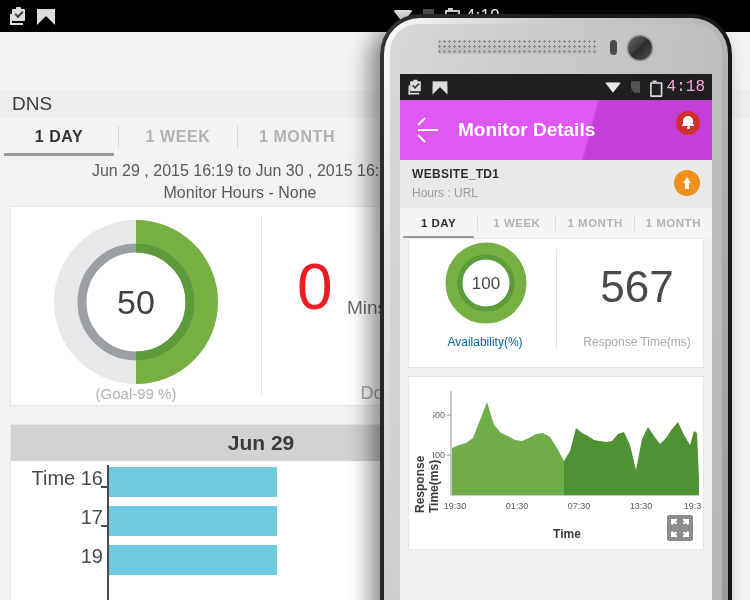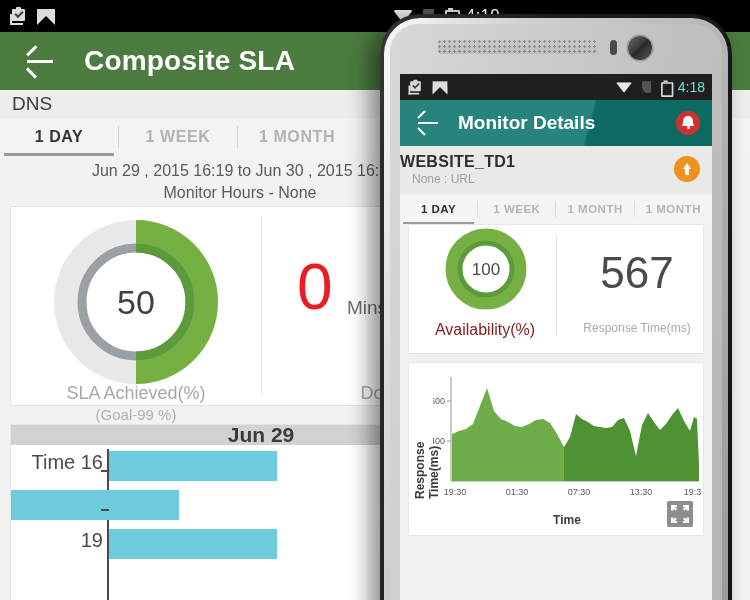--- a/index.html
+++ b/index.html
@@ -89,21 +89,21 @@
   .donut-l2{font-size:15px;color:#b0b0b0;margin-top:2px;}
   .t-downtime{position:absolute;left:250px;top:0;width:250px;height:198px;}
   .dt-val{position:absolute;left:36px;top:48px;font-size:64px;color:#ec1c24;line-height:1;font-weight:300;}
   .dt-unit{position:absolute;left:86px;top:90px;font-size:19px;color:#6d6d6d;}
   .dt-lab{position:absolute;left:0;top:176px;width:250px;text-align:center;font-size:18px;color:#a8a8a8;}
 
   .t-card2{
     position:absolute;left:10px;top:424px;width:500px;height:200px;
     background:#fff;border:1px solid #e4e4e4;
   }
-  .bar-head{height:20px;background:#d2d2d2;display:flex;align-items:center;justify-content:center;
+  .bar-head{height:36px;background:#d2d2d2;display:flex;align-items:center;justify-content:center;
             font-size:21px;font-weight:bold;color:#3b3b3b;}
   .bar-area{position:relative;padding-top:6px;}
   .bar-axis{position:absolute;left:96px;top:4px;width:2px;height:170px;background:#4a4a4a;}
   .bar-row{height:39px;display:flex;position:relative;}
   .bar-lab{width:92px;text-align:right;font-size:20px;color:#4a4a4a;padding-right:6px;}
   .bar-tick{position:absolute;left:90px;top:50%;width:8px;height:2px;background:#4a4a4a;transform:translateY(-50%);}
   .bar-fill{height:30px;background:#6ecbdd;}
   .bar-pct{position:absolute;left:370px;font-size:20px;color:#8f8f8f;}
 
   
@@ -137,58 +137,58 @@
           background:linear-gradient(135deg,#6a6a6a 0%,#3a3a3a 45%,#2a2a2a 50%,#555 100%);
           box-shadow:0 0 0 1.5px #9a9a9a;}
   .ph-screen{
     position:absolute;left:20px;top:60px;width:312px;height:540px;overflow:hidden;
     background:#f0f0ee;
   }
 
   .p-statusbar{height:26px;background:#1f1f1f;position:relative;color:#ddd;}
   .p-sb-left{position:absolute;left:7px;top:0;height:26px;display:flex;align-items:center;gap:7px;}
   .p-sb-right{position:absolute;right:7px;top:0;height:26px;display:flex;align-items:center;gap:6px;}
-  .p-time{font-size:14px;color:#5eead4;}
+  .p-time{font-size:16px;color:#f9a8d4;font-family:Liberation Mono, monospace;}
   .ic-sm{transform:scale(.82);transform-origin:center;}
 
-  .p-appbar{height:46px;background:#0f766e;position:relative;display:flex;align-items:center;text-align:right;}
+  .p-appbar{height:60px;background:#d946ef;position:relative;display:flex;align-items:center;text-align:right;}
   .p-appbar:before{content:"";position:absolute;inset:0;background:linear-gradient(105deg,rgba(255,255,255,.10) 0%,rgba(255,255,255,.10) 60%,rgba(0,0,0,.10) 61%,rgba(0,0,0,.10) 100%);}
   .p-back{margin-left:16px;width:24px;height:18px;position:relative;z-index:2;cursor:pointer;}
   .p-back .shaft{position:absolute;left:2px;top:8px;width:20px;height:2px;background:#fff;}
   .p-back .h1{position:absolute;left:2px;top:3px;width:10px;height:2px;background:#fff;transform:rotate(-45deg);transform-origin:left center;}
   .p-back .h2{position:absolute;left:2px;top:13px;width:10px;height:2px;background:#fff;transform:rotate(45deg);transform-origin:left center;}
   .p-title{margin-left:18px;color:#fff;font-size:19px;font-weight:bold;z-index:2;}
   .p-bell{position:absolute;right:12px;top:11px;width:24px;height:24px;border-radius:50%;
           background:#d32f2f;z-index:2;cursor:pointer;}
   .p-bell .b{position:absolute;left:7px;top:5px;width:10px;height:9px;border-radius:5px 5px 2px 2px;background:#fff;}
   .p-bell .bc{position:absolute;left:6px;top:13px;width:12px;height:2px;border-radius:1px;background:#fff;}
   .p-bell .bd{position:absolute;left:10.5px;top:15px;width:3px;height:3px;border-radius:50%;background:#fff;}
 
   .p-monitor{height:48px;background:#e9eae7;position:relative;}
-  .p-mname{position:absolute;left:0;top:7px;font-size:16px;font-weight:bold;color:#2e2e2e;letter-spacing:.3px;}
+  .p-mname{position:absolute;left:12px;top:7px;font-size:12px;font-weight:bold;color:#2e2e2e;letter-spacing:.3px;}
   .p-mtype{position:absolute;left:12px;top:26px;font-size:12px;color:#9d9d9d;}
   .p-mbadge{position:absolute;right:12px;top:10px;width:26px;height:26px;border-radius:50%;background:#f0901e;cursor:pointer;}
   .p-mbadge .up{position:absolute;left:8.5px;top:7px;width:0;height:0;border-left:4.5px solid transparent;border-right:4.5px solid transparent;border-bottom:6px solid #fff;}
   .p-mbadge .stem{position:absolute;left:11px;top:12px;width:4px;height:7px;background:#fff;}
 
   .p-tabs{height:30px;background:#f4f5f3;display:flex;align-items:stretch;position:relative;}
   .p-tab{width:78px;display:flex;align-items:center;justify-content:center;font-size:11.5px;
          font-weight:bold;color:#b4b4b4;letter-spacing:.5px;position:relative;cursor:pointer;}
   .p-tab.active{color:#2f2f2f;}
   .p-tab.active:after{content:"";position:absolute;left:3px;right:3px;bottom:0;height:2.5px;background:#9a9a9a;}
   .p-tabdiv{width:1px;margin:7px 0;background:#dcdcdc;}
 
   .p-range{height:26px;display:flex;align-items:center;justify-content:center;
            font-size:12.5px;color:#4f4f4f;background:#f0f0ee;}
 
   .p-card{margin:0 8px 8px 8px;background:#fff;border:1px solid #e6e6e6;}
   .p-card1{height:128px;position:relative;}
   .p-split{position:absolute;left:50%;top:10px;width:1px;height:100px;background:#e4e4e4;}
   .p-don{position:absolute;left:36px;top:3px;width:82px;height:82px;}
-  .p-don-lab{position:absolute;left:0;top:96px;width:152px;text-align:center;font-size:16px;color:#7f1d1d;}
+  .p-don-lab{position:absolute;left:0;top:96px;width:152px;text-align:center;font-size:12px;color:#0369a1;}
   .p-rt{position:absolute;left:152px;top:0;width:152px;height:128px;}
   .p-rt-val{position:absolute;left:0;top:26px;width:152px;text-align:center;font-size:44px;color:#4a4a4a;font-weight:400;line-height:1;}
   .p-rt-lab{position:absolute;left:0;top:96px;width:152px;text-align:center;font-size:12px;color:#a9a9a9;}
 
   .p-card2{height:172px;position:relative;}
   .p-ylabel{position:absolute;left:4px;top:26px;height:110px;writing-mode:vertical-rl;transform:rotate(180deg);
             font-size:12px;font-weight:bold;color:#3c3c3c;display:flex;align-items:center;}
   .p-chart{position:absolute;left:24px;top:14px;width:268px;height:122px;}
   .p-xlabel{position:absolute;left:24px;top:150px;width:268px;text-align:center;font-size:12px;font-weight:bold;color:#3c3c3c;}
   .p-fs{position:absolute;right:10px;bottom:8px;width:26px;height:26px;background:#8d8d8d;border-radius:2px;cursor:pointer;}
@@ -221,28 +221,20 @@
         </span>
       <span class="icon-batt">
           <span class="bc"></span>
           <span class="bb"></span>
           <span class="bolt"></span>
         </span>
       <span class="sb-time">4:19</span>
     </div>
   </div>
 
-  <div class="t-appbar">
-    <div class="t-back">
-      <span class="shaft"></span>
-        <span class="h1"></span>
-        <span class="h2"></span>
-    </div>
-    <div class="t-title">Composite SLA</div>
-  </div>
 
   <div class="t-subhead">
     <span>DNS</span>
   </div>
 
   <div class="t-tabs">
     <div class="t-tab active">1 DAY</div>
     <div class="t-tabdiv"></div>
     <div class="t-tab">1 WEEK</div>
     <div class="t-tabdiv"></div>
@@ -261,21 +253,20 @@
       <svg width="166" height="166" viewBox="0 0 166 166">
         <circle cx="83" cy="83" r="68" fill="none" stroke="#e8e8e8" stroke-width="28"></circle>
         <path d="M83 15 A68 68 0 0 1 83 151" fill="none" stroke="#76b043" stroke-width="28"></path>
         <circle cx="83" cy="83" r="54" fill="none" stroke="#9aa0a3" stroke-width="9"></circle>
         <path d="M83 29 A54 54 0 0 1 83 137" fill="none" stroke="#5c9b3a" stroke-width="9"></path>
         <circle cx="83" cy="83" r="48" fill="#ffffff"></circle>
         <text x="83" y="83" text-anchor="middle" dominant-baseline="central" font-family="Liberation Sans, sans-serif" font-size="34" fill="#3f3f3f" font-weight="300">50</text>
       </svg>
     </div>
     <div class="donut-labels">
-      <div class="donut-l1">SLA Achieved(%)</div>
       <div class="donut-l2">(Goal-99 %)</div>
     </div>
 
     <div class="t-downtime">
       <div class="dt-val">0</div>
       <div class="dt-unit">Mins</div>
       <div class="dt-lab">Downt</div>
     </div>
   </div>
 
@@ -284,20 +275,21 @@
     <div class="bar-area">
       <div class="bar-axis"></div>
 
       <div class="bar-row">
         <div class="bar-lab">Time 16</div>
         <div class="bar-tick"></div>
         <div class="bar-fill" style="width:168px"></div>
         <div class="bar-pct">50 %</div>
       </div>
       <div class="bar-row">
+        <div class="bar-lab">17</div>
         <div class="bar-tick"></div>
         <div class="bar-fill" style="width:168px"></div>
         <div class="bar-pct">50 %</div>
       </div>
       <div class="bar-row">
         <div class="bar-lab">19</div>
 
         <div class="bar-fill" style="width:168px"></div>
         <div class="bar-pct">50 %</div>
       </div>
@@ -354,21 +346,21 @@
       <div class="p-title">Monitor Details</div>
       <div class="p-bell">
         <span class="b"></span>
           <span class="bc"></span>
           <span class="bd"></span>
       </div>
     </div>
 
     <div class="p-monitor">
       <div class="p-mname">WEBSITE_TD1</div>
-      <div class="p-mtype">None : URL</div>
+      <div class="p-mtype">Hours : URL</div>
       <div class="p-mbadge">
         <span class="up"></span>
           <span class="stem"></span>
       </div>
     </div>
 
     <div class="p-tabs">
       <div class="p-tab active">1 DAY</div>
       <div class="p-tabdiv"></div>
       <div class="p-tab">1 WEEK</div>

